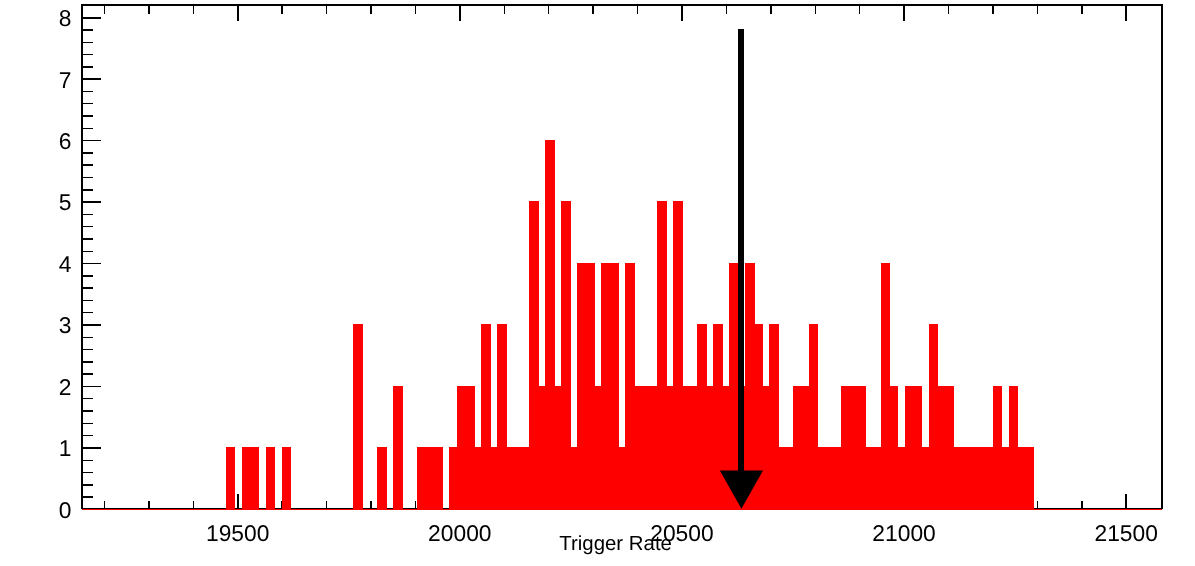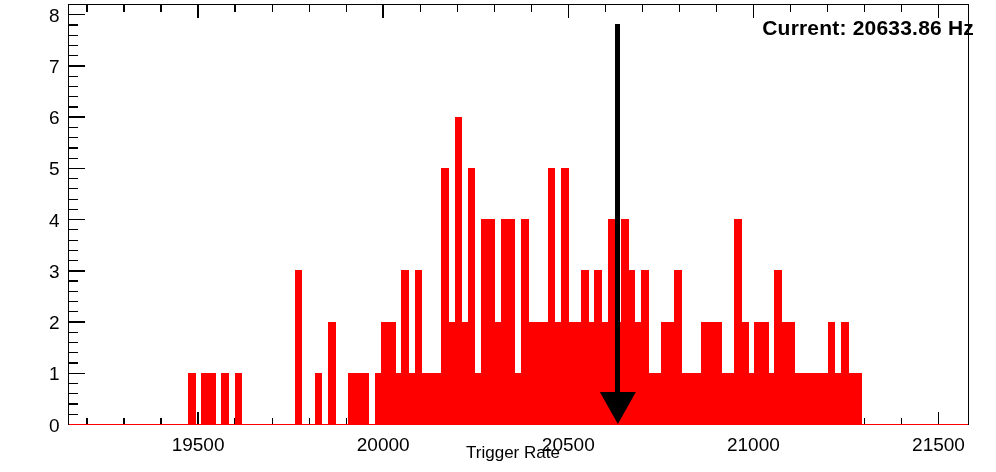--- a/index.html
+++ b/index.html
@@ -199,15 +199,14 @@
         <text x="59.5" y="21.74390243902434" text-anchor="end" class="tick-label">8</text>
         <text x="198.07630604689427" y="450.5" text-anchor="middle" class="tick-label">19500</text>
         <text x="383.18531468531467" y="450.5" text-anchor="middle" class="tick-label">20000</text>
         <text x="568.2943233237351" y="450.5" text-anchor="middle" class="tick-label">20500</text>
         <text x="753.4033319621554" y="450.5" text-anchor="middle" class="tick-label">21000</text>
         <text x="938.512340600576" y="450.5" text-anchor="middle" class="tick-label">21500</text>
         <text x="513" y="458" text-anchor="middle" class="axis-title">Trigger Rate</text>
       </g>
   </svg>
 
-  <div id="current-readout">Current: 20633.86 Hz</div>
 
 </div>
 
 </body></html>

